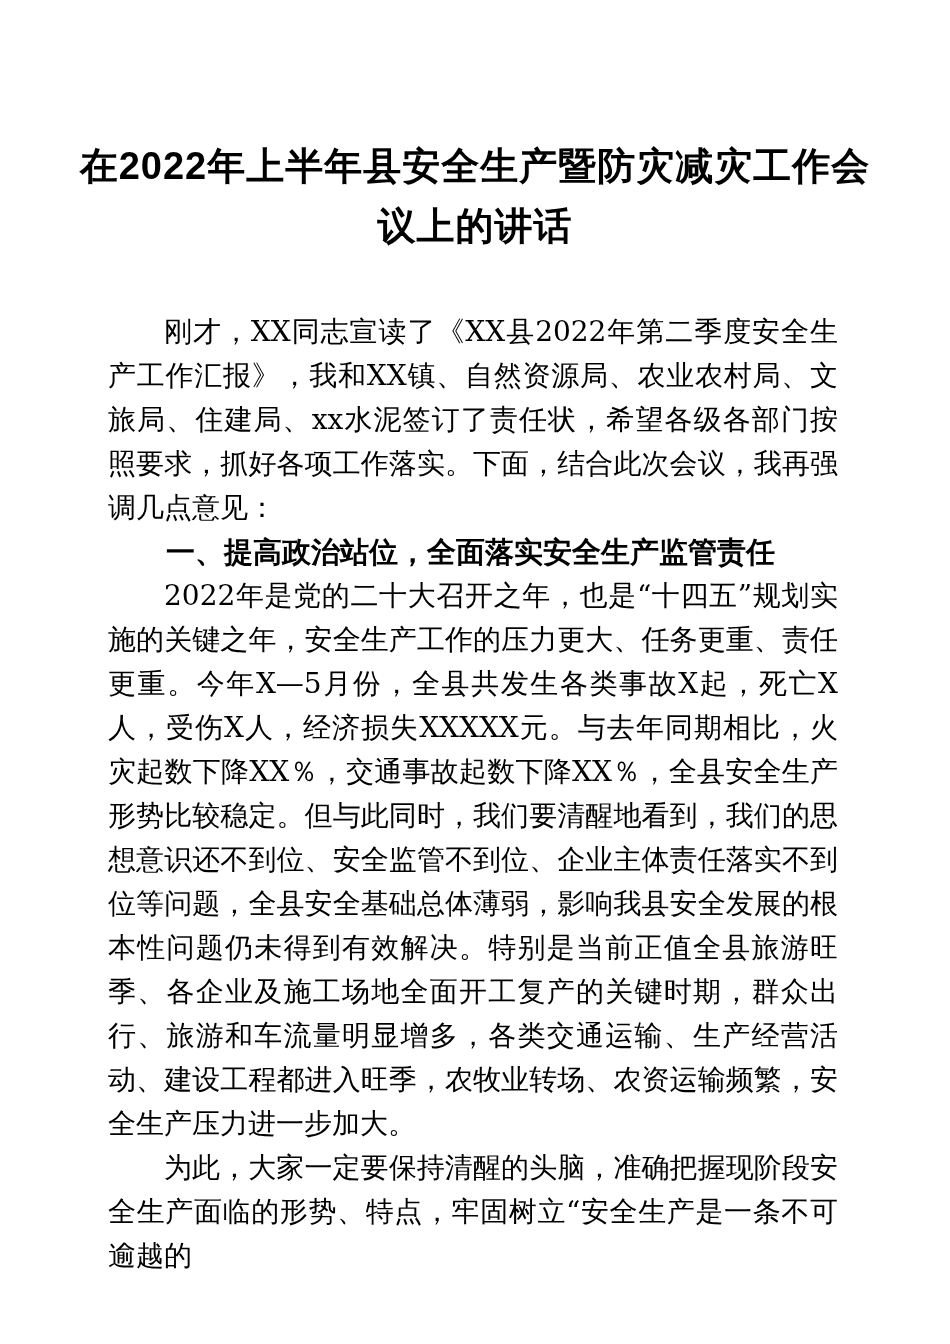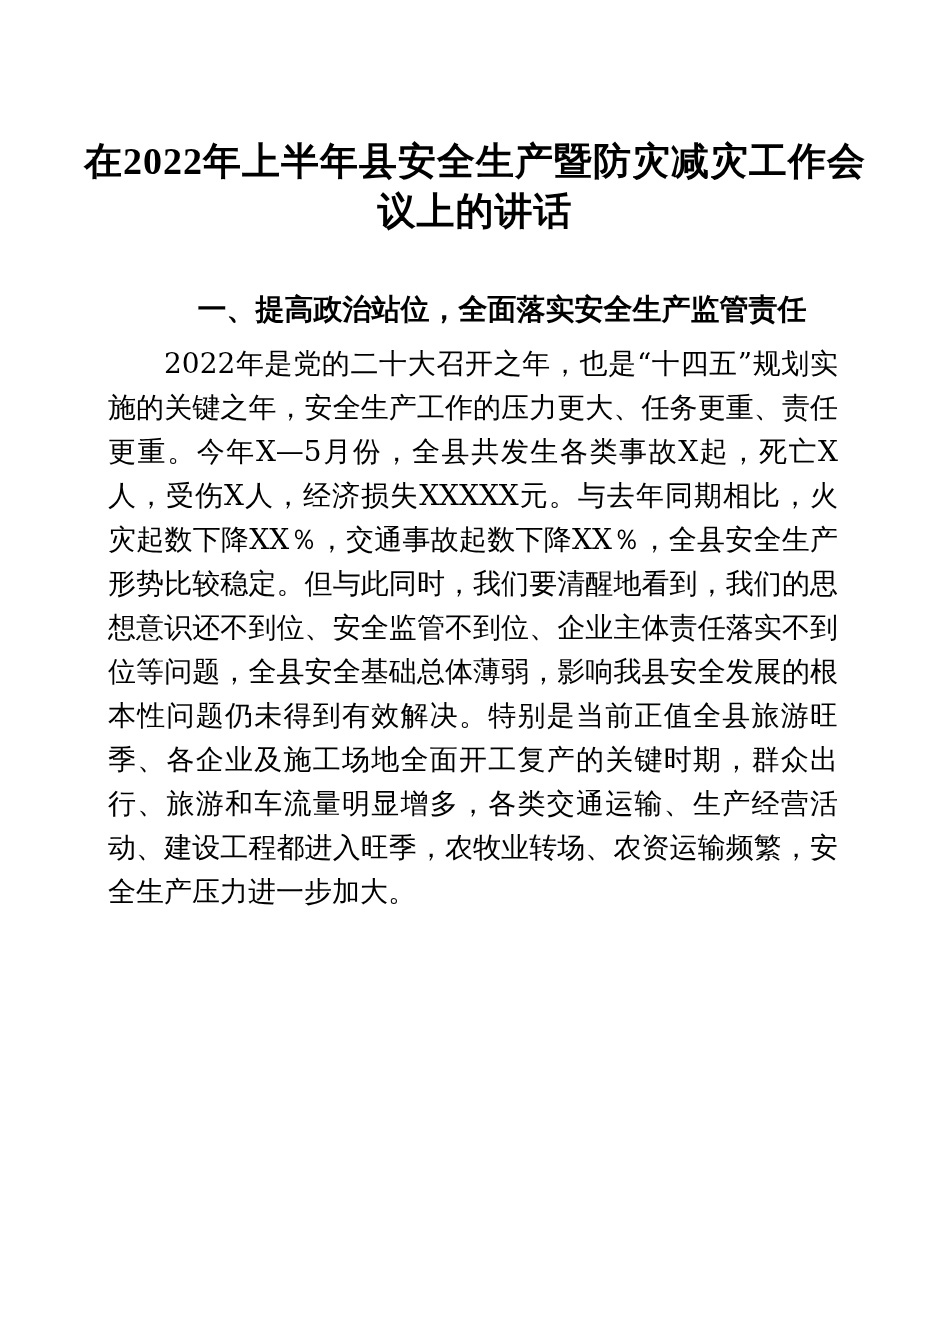--- a/index.html
+++ b/index.html
@@ -11,24 +11,24 @@
     position: relative;
     width: 950px;
     height: 1344px;
     margin: 0 auto;
     background: #ffffff;
     color: #000000;
     overflow: hidden;
   }
   .doc-title {
     margin: 136px 70px 0 70px;
-    font-family: Liberation Serif, serif;
+    font-family: Liberation Sans, sans-serif;
     font-weight: 700;
     font-size: 38px;
-    line-height: 50px;
+    line-height: 60px;
     text-align: center;
     letter-spacing: 1px;
     color: #000000;
   }
   .doc-content {
     margin: 54px 112px 0 108px;
     font-family: "DejaVu Serif", "Liberation Serif", serif;
     font-size: 28px;
     line-height: 44px;
     text-align: justify;
@@ -38,42 +38,44 @@
   }
   .doc-content p {
     margin: 0;
     padding: 0;
     text-indent: 2em;
   }
   .doc-content p.salutation {
     text-indent: 0;
   }
   .section-heading {
-    margin: 8px;
+    margin: 0;
     padding: 0;
-    font-family: Liberation Mono, monospace;
+    font-family: Liberation Sans, sans-serif;
     font-weight: 700;
     font-size: 29px;
     line-height: 44px;
     text-indent: 2em;
-    text-align: center;
+    text-align: left;
     color: #000000;
   }
 </style>
 </head>
 <body>
 
 <div class="page">
 
   <h1 class="doc-title">在2022年上半年县安全生产暨防灾减灾工作会议上的讲话</h1>
 
   <div class="doc-content">
 
 
+    <p class="body-para">刚才，XX同志宣读了《XX县2022年第二季度安全生产工作汇报》，我和XX镇、自然资源局、农业农村局、文旅局、住建局、xx水泥签订了责任状，希望各级各部门按照要求，抓好各项工作落实。下面，结合此次会议，我再强调几点意见：</p>
 
     <h2 class="section-heading">一、提高政治站位，全面落实安全生产监管责任</h2>
 
     <p class="body-para">2022年是党的二十大召开之年，也是“十四五”规划实施的关键之年，安全生产工作的压力更大、任务更重、责任更重。今年X—5月份，全县共发生各类事故X起，死亡X人，受伤X人，经济损失XXXXX元。与去年同期相比，火灾起数下降XX％，交通事故起数下降XX％，全县安全生产形势比较稳定。但与此同时，我们要清醒地看到，我们的思想意识还不到位、安全监管不到位、企业主体责任落实不到位等问题，全县安全基础总体薄弱，影响我县安全发展的根本性问题仍未得到有效解决。特别是当前正值全县旅游旺季、各企业及施工场地全面开工复产的关键时期，群众出行、旅游和车流量明显增多，各类交通运输、生产经营活动、建设工程都进入旺季，农牧业转场、农资运输频繁，安全生产压力进一步加大。</p>
 
+    <p class="body-para">为此，大家一定要保持清醒的头脑，准确把握现阶段安全生产面临的形势、特点，牢固树立“安全生产是一条不可逾越的</p>
 
   </div>
 
 </div>
 
 </body></html>

